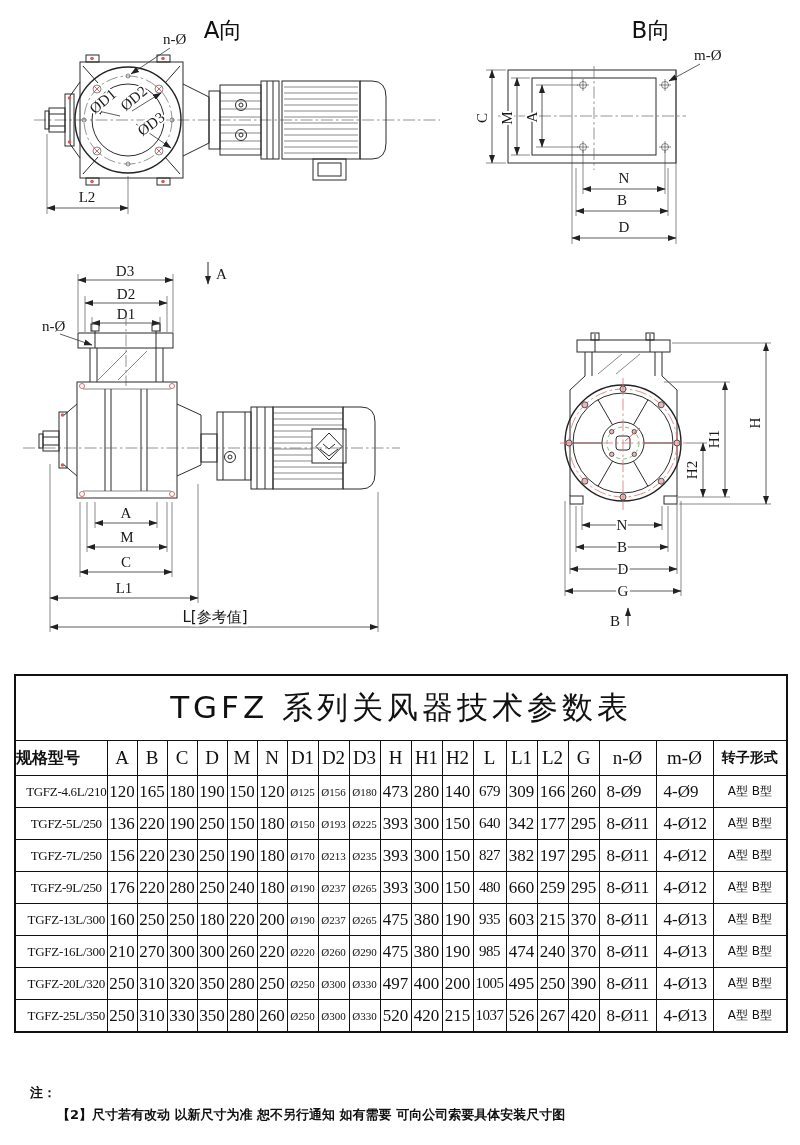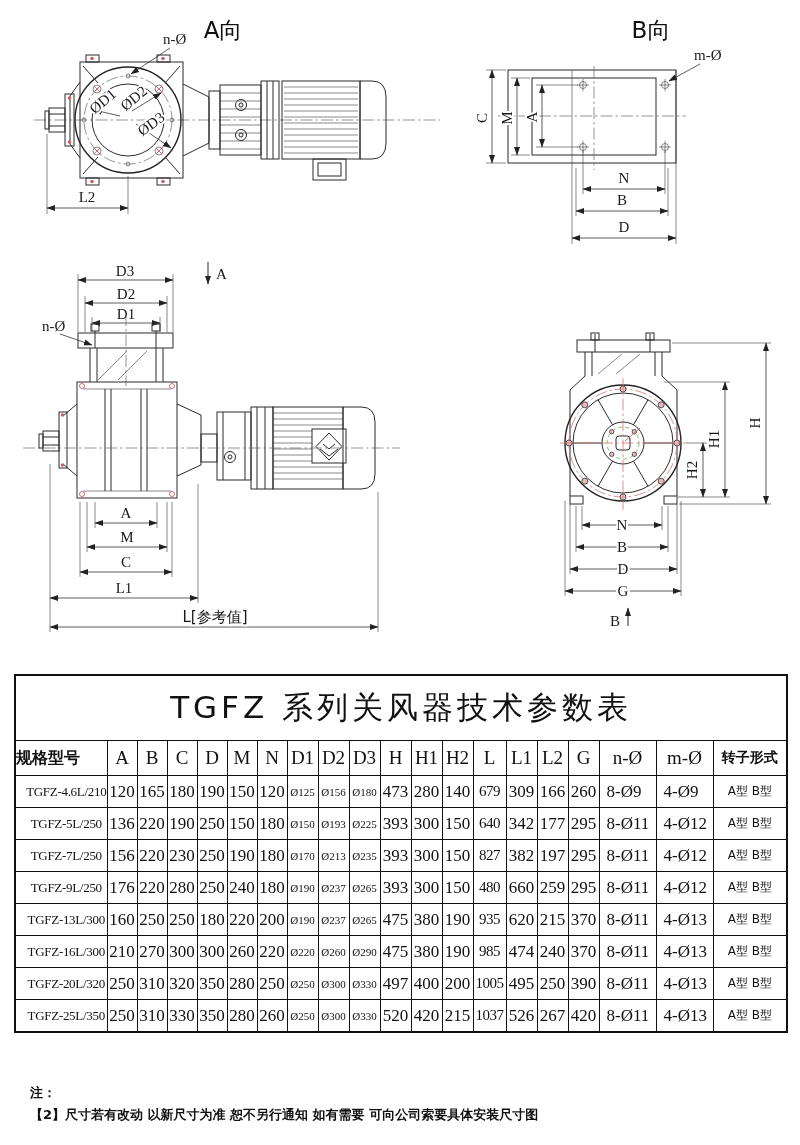--- a/index.html
+++ b/index.html
@@ -33,21 +33,21 @@
   table.spec tbody td{height:31px;font-family:"Liberation Serif",serif;font-size:17px}
   table.spec tbody td.c0{font-size:13px;text-align:center;padding-left:10px;letter-spacing:-0.3px}
   table.spec tbody td.c7,table.spec tbody td.c8,table.spec tbody td.c9{font-size:11px}
   table.spec tbody td.c13{font-size:15px;letter-spacing:-0.5px}
   table.spec tbody td.c17,table.spec tbody td.c18{text-align:left;padding-left:7px;font-size:17px}
   table.spec tbody td.c19{font-family:"DejaVu Sans",sans-serif;font-size:12px}
   
   .notes{position:absolute;left:30px;top:1082px;font-family:"DejaVu Sans",sans-serif;
          font-size:13px;font-weight:700;color:#111;line-height:22px}
   .notes .line1{display:flex}
-  .notes .line2{}
+  .notes .line2{margin-left:27px}
 </style>
 </head>
 <body>
 
 <div class="page">
 
   <svg width="0" height="0" style="position:absolute">
     <defs>
       <marker id="arr" markerWidth="9" markerHeight="8" refX="8" refY="4" orient="auto-start-reverse" markerUnits="userSpaceOnUse">
         <path d="M0,1 L8.5,4 L0,7 Z" fill="#222"></path>
@@ -553,21 +553,21 @@
           <td class="c4">180</td>
           <td class="c5">220</td>
           <td class="c6">200</td>
           <td class="c7">Ø190</td>
           <td class="c8">Ø237</td>
           <td class="c9">Ø265</td>
           <td class="c10">475</td>
           <td class="c11">380</td>
           <td class="c12">190</td>
           <td class="c13">935</td>
-          <td class="c14">620</td>
+          <td class="c14">603</td>
           <td class="c15">215</td>
           <td class="c16">370</td>
           <td class="c17">8-Ø11</td>
           <td class="c18">4-Ø13</td>
           <td class="c19">A型 B型</td>
         </tr>
         <tr>
           <td class="c0">TGFZ-16L/300</td>
           <td class="c1">210</td>
           <td class="c2">270</td>

